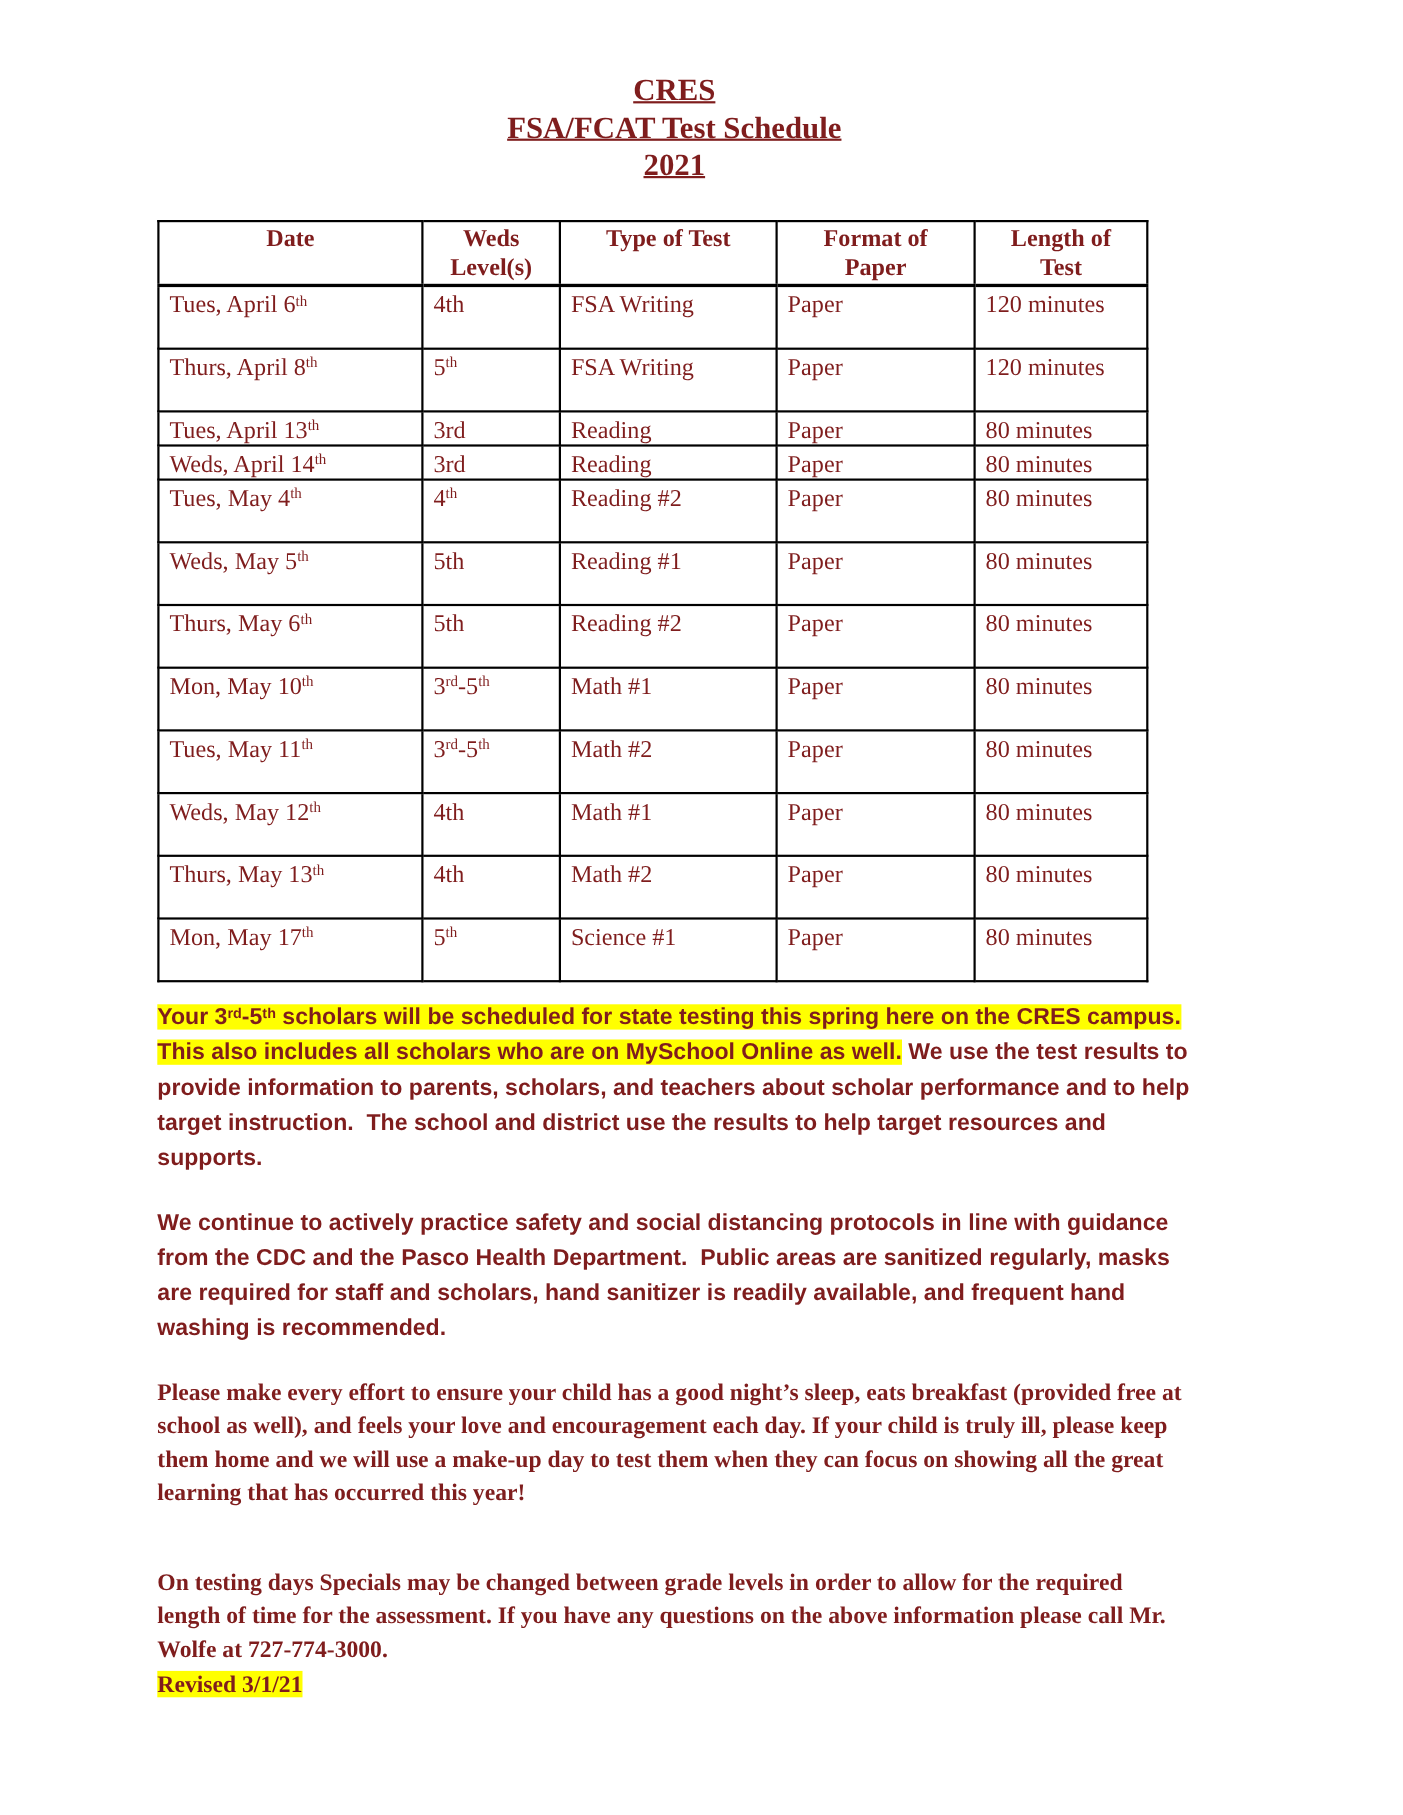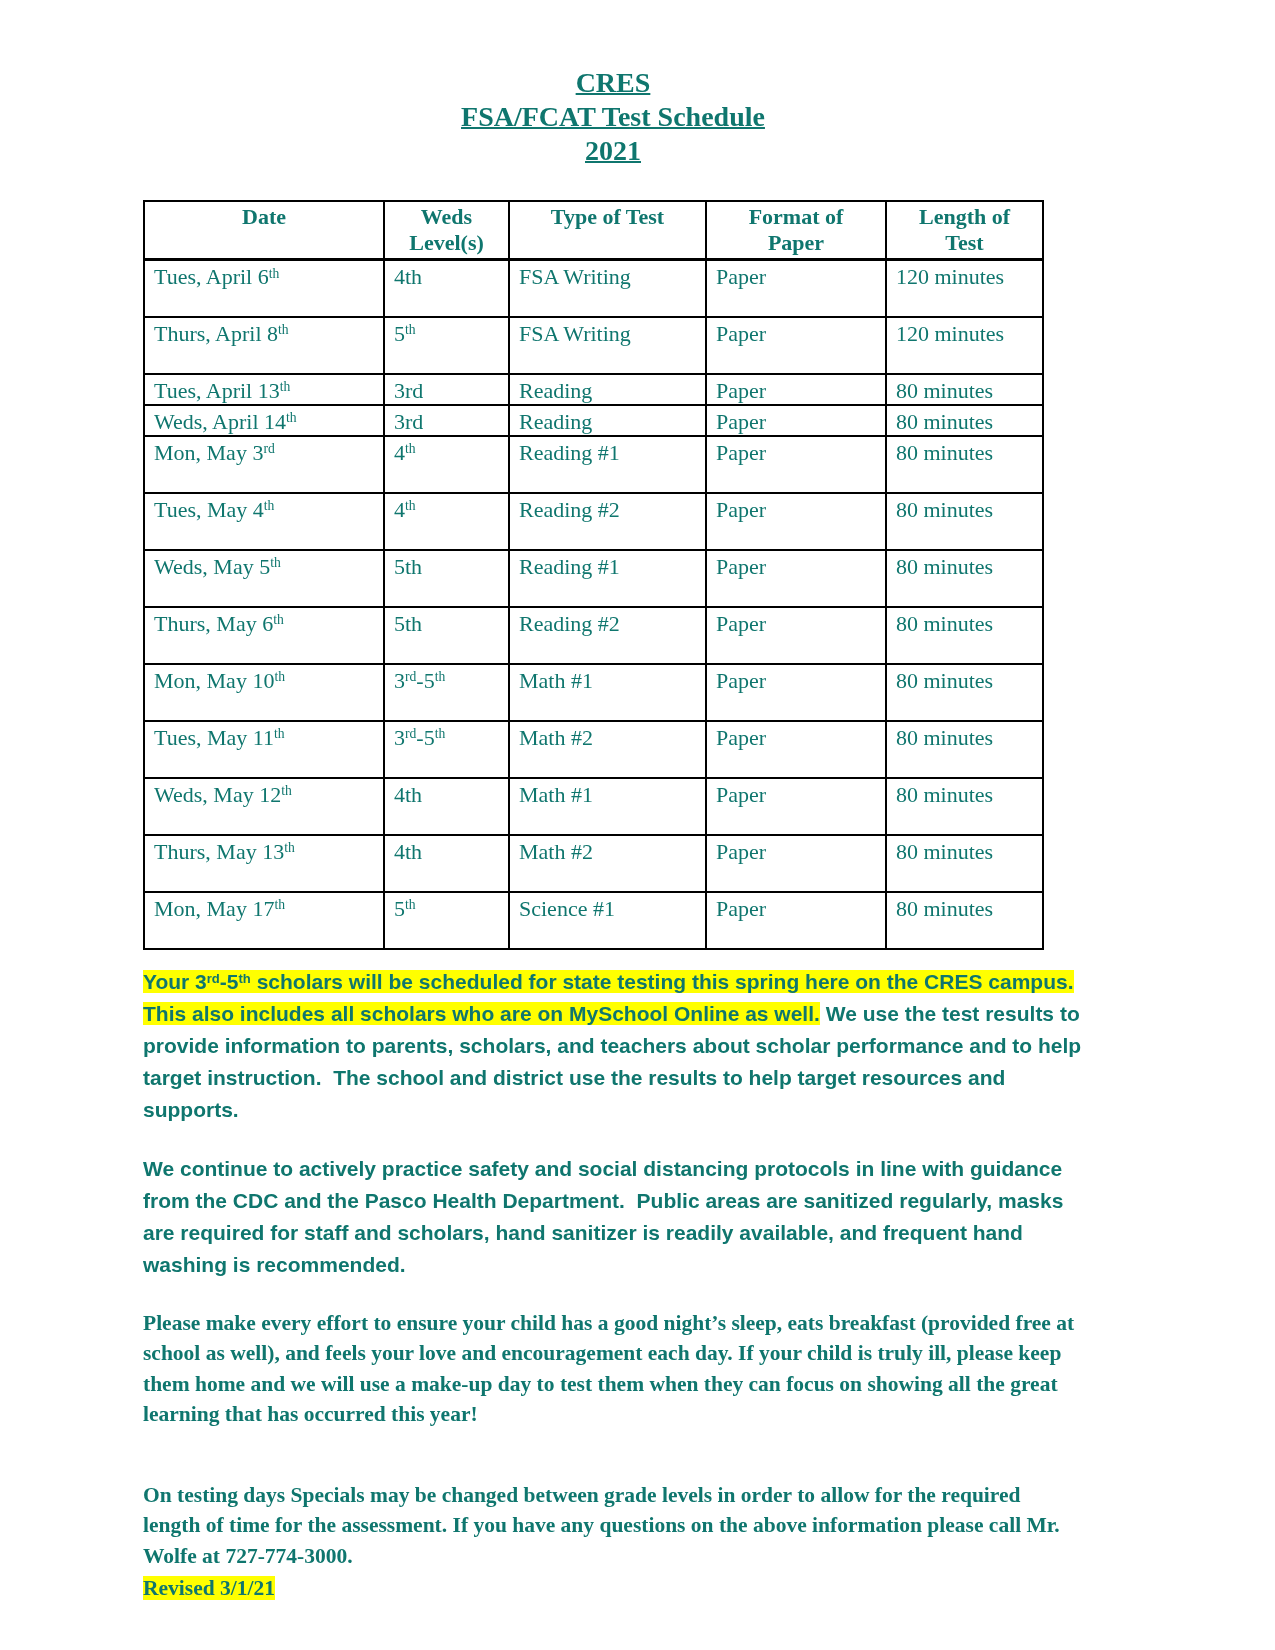--- a/index.html
+++ b/index.html
@@ -3,21 +3,21 @@
 <meta charset="utf-8">
 <style>
   * { margin: 0; padding: 0; box-sizing: border-box; }
   html, body { background: #888; }
   .page {
     position: relative;
     width: 1275px;
     height: 1650px;
     margin: 0 auto;
     background: #ffffff;
-    color: #0f766e;
+    color: #7f1d1d;
     overflow: hidden;
   }
   .content {
     position: absolute;
     left: 143px;
     top: 66px;
     width: 940px;
   }
   
   .doc-title {
@@ -144,27 +144,20 @@
             <td>80 minutes</td>
           </tr>
           <tr class="short">
             <td class="b">Weds, April 14<sup>th</sup></td>
             <td class="b">3rd</td>
             <td>Reading</td>
             <td>Paper</td>
             <td>80 minutes</td>
           </tr>
           <tr class="tall">
-            <td class="b">Mon, May 3<sup>rd</sup></td>
-            <td class="b">4<sup>th</sup></td>
-            <td>Reading #1</td>
-            <td>Paper</td>
-            <td>80 minutes</td>
-          </tr>
-          <tr class="tall">
             <td class="b">Tues, May 4<sup>th</sup></td>
             <td class="b">4<sup>th</sup></td>
             <td>Reading #2</td>
             <td>Paper</td>
             <td>80 minutes</td>
           </tr>
           <tr class="tall">
             <td class="b">Weds, May 5<sup>th</sup></td>
             <td class="b">5th</td>
             <td>Reading #1</td>

